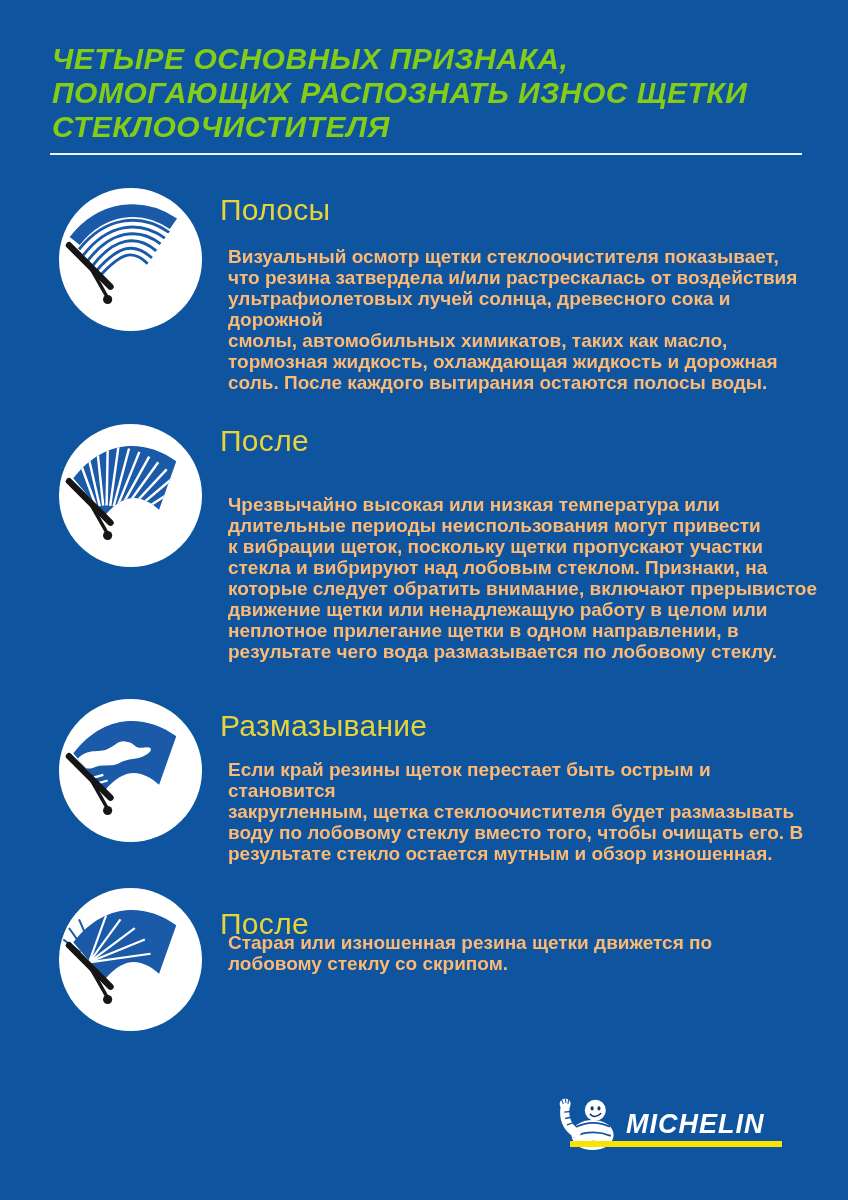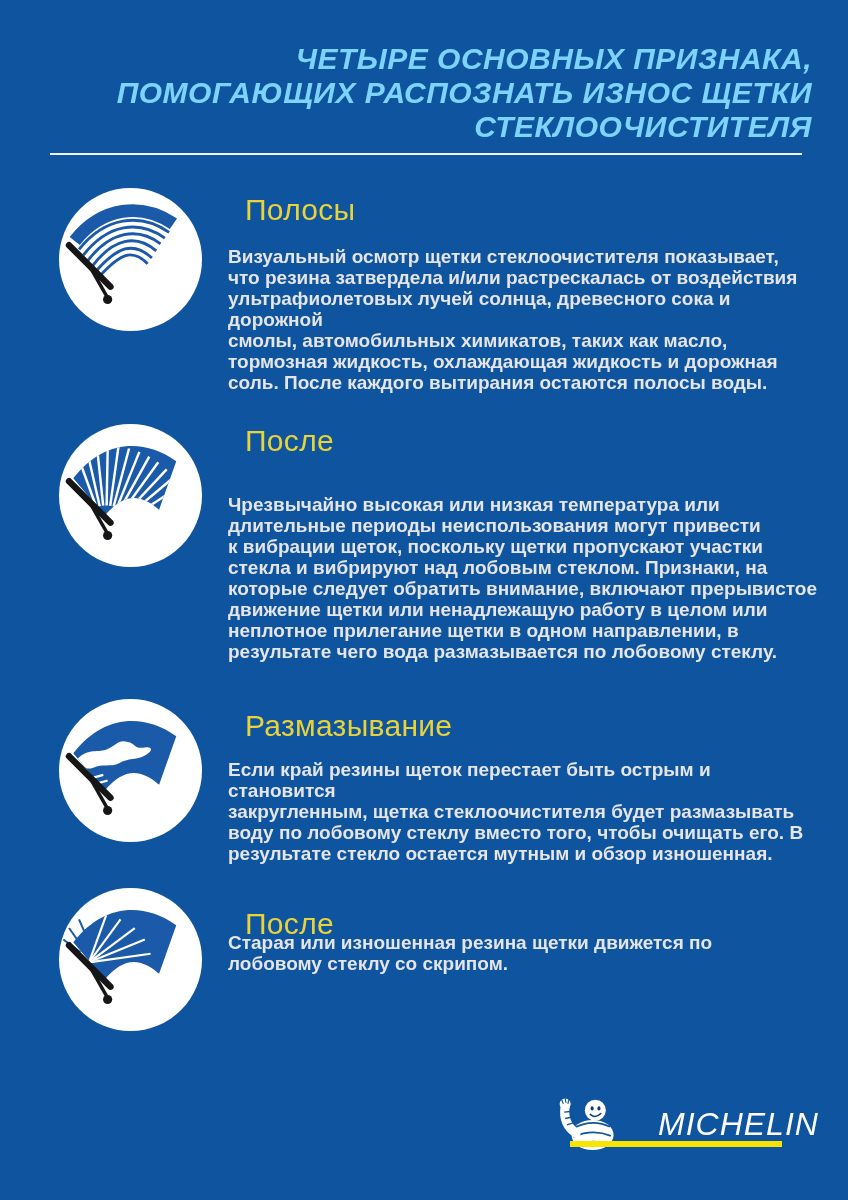--- a/index.html
+++ b/index.html
@@ -6,64 +6,62 @@
   body{
     width:848px;height:1200px;
     background:#0f549f;
     position:relative;
     overflow:hidden;
     font-family:"Liberation Sans","DejaVu Sans",sans-serif;
   }
   .abs{position:absolute;}
   .page-title{
     left:52px;top:42px;width:760px;
-    color:#7dd3fc;
+    color:#84cc16;
     font-size:30px;line-height:34px;
     font-weight:700;font-style:italic;
     letter-spacing:.5px;
     white-space:pre-line;
-    text-align:right;
   }
   .title-rule{
     left:50px;top:153px;width:752px;height:2px;
     background:rgba(255,255,255,.93);
   }
   .icon-circle{
     left:59px;width:143px;height:143px;
     border-radius:50%;
     background:#ffffff;
     overflow:hidden;
   }
   .icon-circle svg{display:block;width:143px;height:143px;}
   .sec-heading{
-    left:245px;width:560px;
+    left:220px;width:560px;
     color:#e8d43a;
     font-size:30px;line-height:38px;
     font-weight:400;
     letter-spacing:.3px;
   }
   .sec-body{
     left:228px;width:592px;
-    color:#e5e5e5;
+    color:#fdba74;
     font-size:19px;line-height:21px;
     font-weight:600;
     letter-spacing:0;
     white-space:pre-line;
   }
   .logo{
     left:556px;top:1094px;width:250px;height:62px;
   }
   .logo .bib{position:absolute;left:0;top:2px;}
   .brand-text{
     position:absolute;left:70px;top:15px;
     color:#ffffff;
-    font-size:32px;line-height:30px;
-    font-weight:400;font-style:italic;
+    font-size:27px;line-height:30px;
+    font-weight:700;font-style:italic;
     letter-spacing:1px;
-    margin-left:32px;
   }
   .brand-bar{
     position:absolute;left:14px;top:47px;width:212px;height:6px;
     background:#f8e400;
   }
 </style>
 </head>
 <body>
 
 <div class="abs page-title">ЧЕТЫРЕ ОСНОВНЫХ ПРИЗНАКА,

